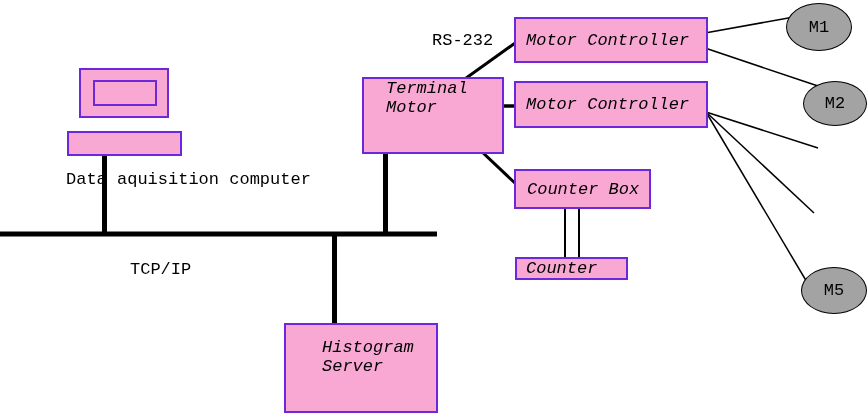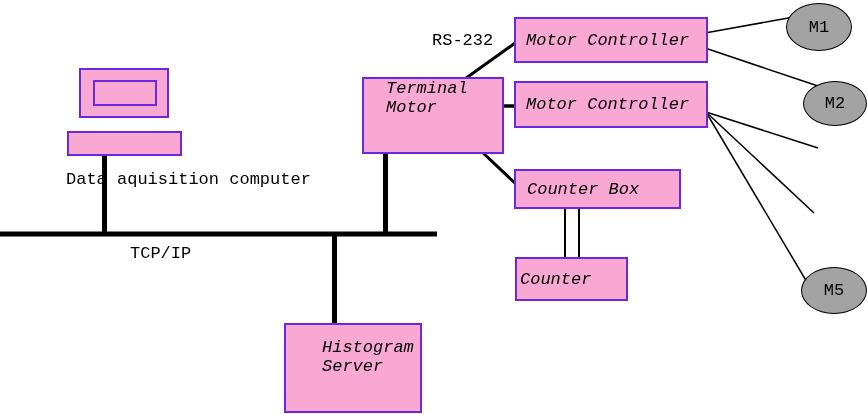--- a/index.html
+++ b/index.html
@@ -76,43 +76,43 @@
     <line x1="706" y1="112" x2="814" y2="294" stroke="#000" stroke-width="1.5"></line>
   </svg>
 
   <div>
     <div class="node" style="left:79px; top:68px; width:90px; height:50px;"></div>
     <div class="node" style="left:93px; top:80px; width:64px; height:26px;"></div>
     <div class="node" style="left:67px; top:131px; width:115px; height:25px;"></div>
   </div>
   <div class="freelabel" style="left:66px; top:170px;text-align:center;">Data aquisition computer</div>
 
-  <div class="freelabel" style="left:130px; top:244px;">TCP/IP</div>
+  <div class="freelabel" style="left:130px; top:260px;">TCP/IP</div>
   <div class="freelabel" style="left:432px; top:31px;">RS-232</div>
 
   <div class="node" style="left:322px; top:77px; width:142px; height:77px; padding:0 0 0 22px;margin-left:40px;">
     <div class="twoline">Terminal</div>
     <div class="twoline">Motor</div>
   </div>
 
   <div class="node vcenter" style="left:514px; top:17px; width:194px; height:46px; padding-left:10px;">
     <span>Motor Controller</span>
   </div>
   <div class="node vcenter" style="left:514px; top:81px; width:194px; height:47px; padding-left:10px;">
     <span>Motor Controller</span>
   </div>
 
-  <div class="node vcenter" style="left:514px; top:169px; width:167px; height:40px; padding-left:11px;">
+  <div class="node vcenter" style="left:514px; top:169px; width:137px; height:40px; padding-left:11px;">
     <span>Counter Box</span>
   </div>
-  <div class="node vcenter" style="left:515px; top:257px; width:113px; height:44px; padding-left:3px;">
+  <div class="node vcenter" style="left:515px; top:257px; width:113px; height:23px; padding-left:9px;">
     <span>Counter</span>
   </div>
 
-  <div class="node" style="left:284px; top:323px; width:138px; height:90px; padding:13px 0 0 36px;">
+  <div class="node" style="left:284px; top:323px; width:154px; height:90px; padding:13px 0 0 36px;">
     <div class="twoline">Histogram</div>
     <div class="twoline">Server</div>
   </div>
 
   <div class="ellipse" style="left:786px; top:3px; width:66px; height:48px;">
     <span>M1</span>
   </div>
   <div class="ellipse" style="left:803px; top:81px; width:64px; height:45px;">
     <span>M2</span>
   </div>

